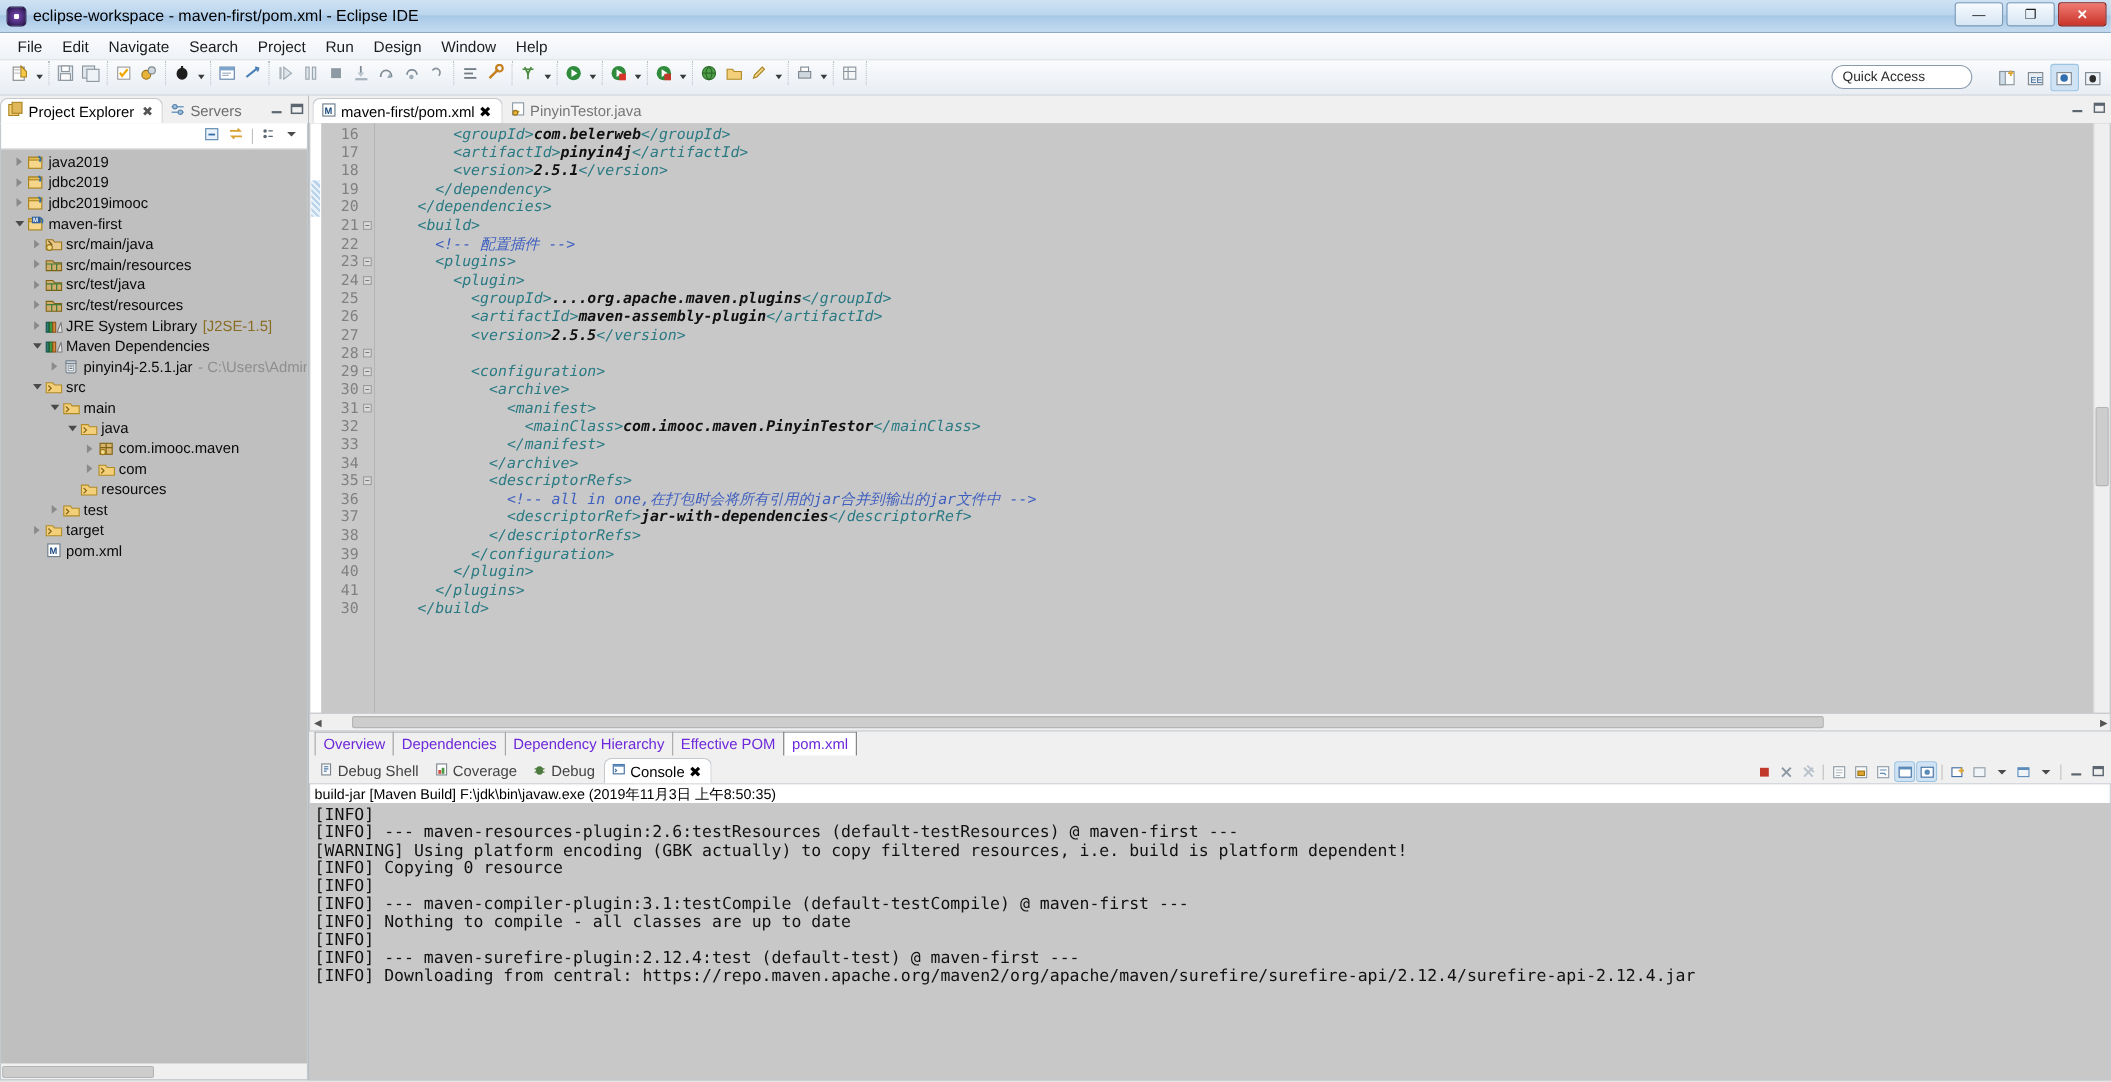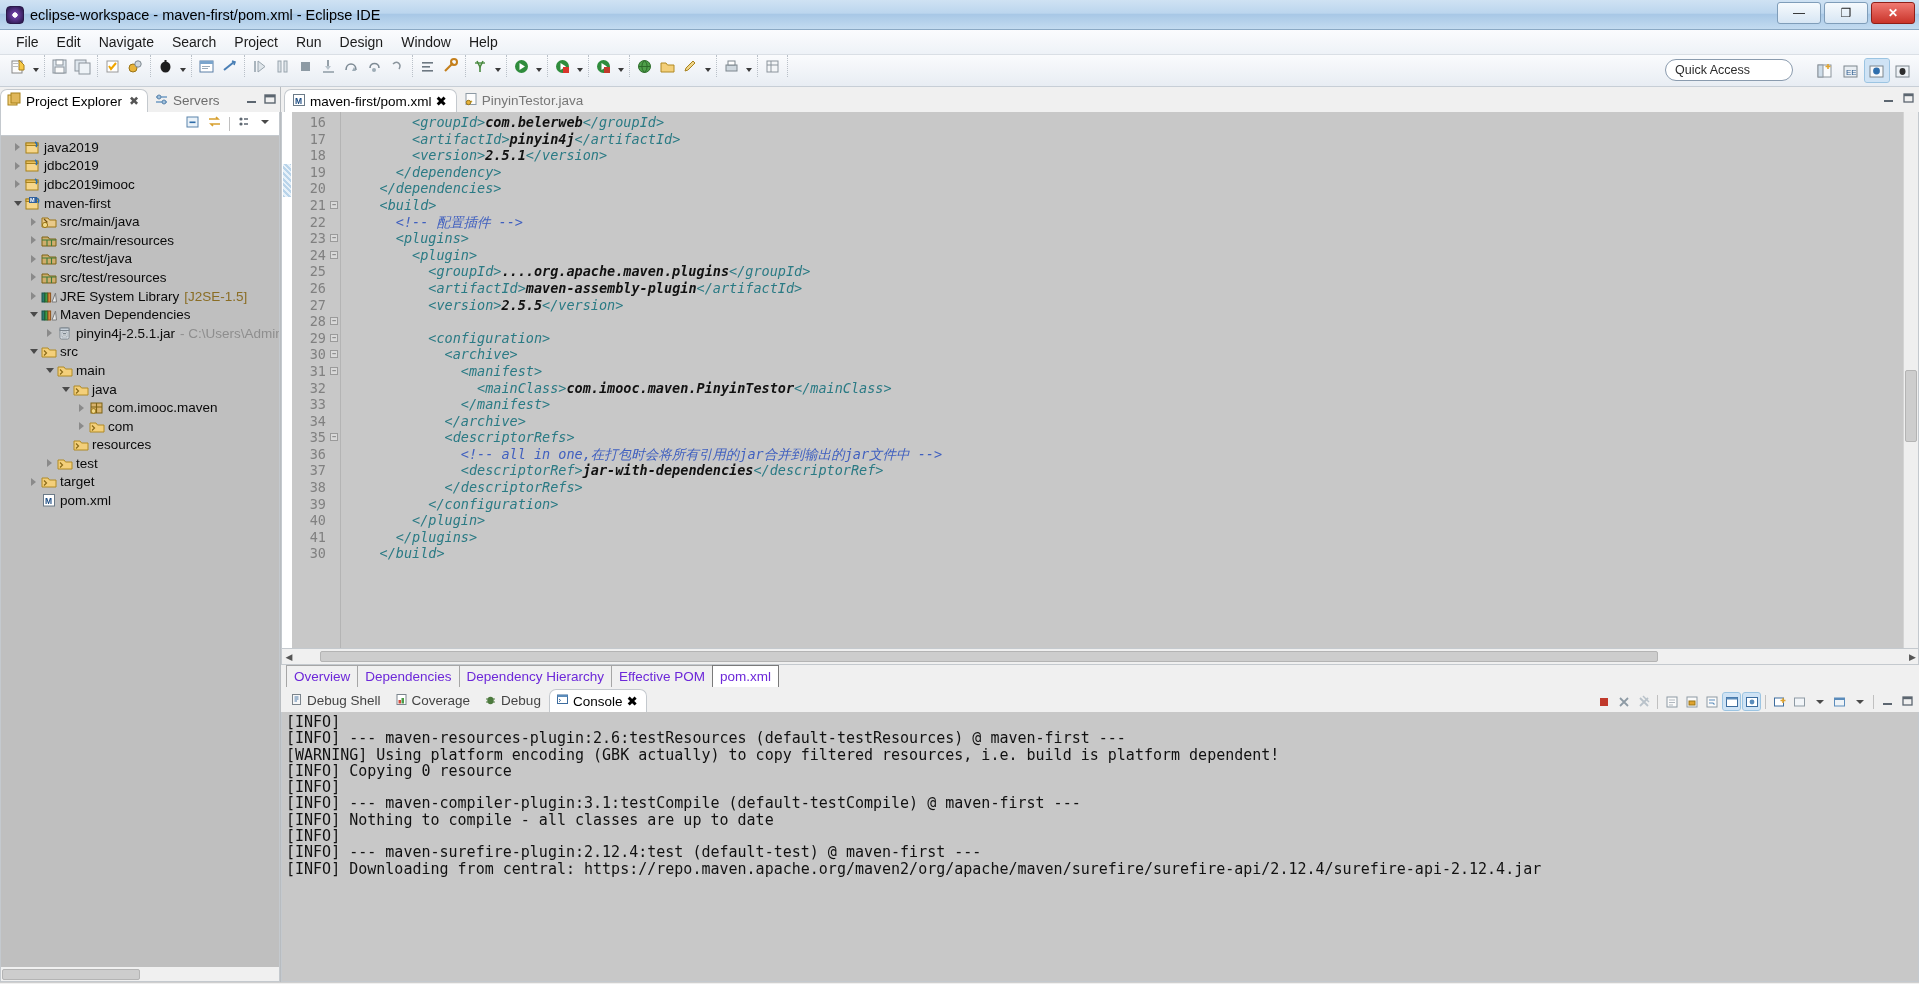--- a/index.html
+++ b/index.html
@@ -1080,20 +1080,21 @@
           </span>
           <span class="ctool">
             <svg width="13" height="13">
                 <rect x="2" y="2" width="9" height="8" fill="none" stroke="#5c6670" stroke-width="1.3"></rect>
                 <rect x="2" y="2" width="9" height="2.2" fill="#5c6670"></rect>
               </svg>
           </span>
         </div>
       </div>
 
+      <div id="consolehead">build-jar [Maven Build] F:\jdk\bin\javaw.exe (2019年11月3日 上午8:50:35)</div>
       <div id="consolebody"><div class="cline">[INFO]</div><div class="cline">[INFO] --- maven-resources-plugin:2.6:testResources (default-testResources) @ maven-first ---</div><div class="cline">[WARNING] Using platform encoding (GBK actually) to copy filtered resources, i.e. build is platform dependent!</div><div class="cline">[INFO] Copying 0 resource</div><div class="cline">[INFO]</div><div class="cline">[INFO] --- maven-compiler-plugin:3.1:testCompile (default-testCompile) @ maven-first ---</div><div class="cline">[INFO] Nothing to compile - all classes are up to date</div><div class="cline">[INFO]</div><div class="cline">[INFO] --- maven-surefire-plugin:2.12.4:test (default-test) @ maven-first ---</div><div class="cline">[INFO] Downloading from central: https://repo.maven.apache.org/maven2/org/apache/maven/surefire/surefire-api/2.12.4/surefire-api-2.12.4.jar</div></div>
     </div>
 
   </div>
 </div>
 
 <div id="statusbar">
   
 </div>
 

